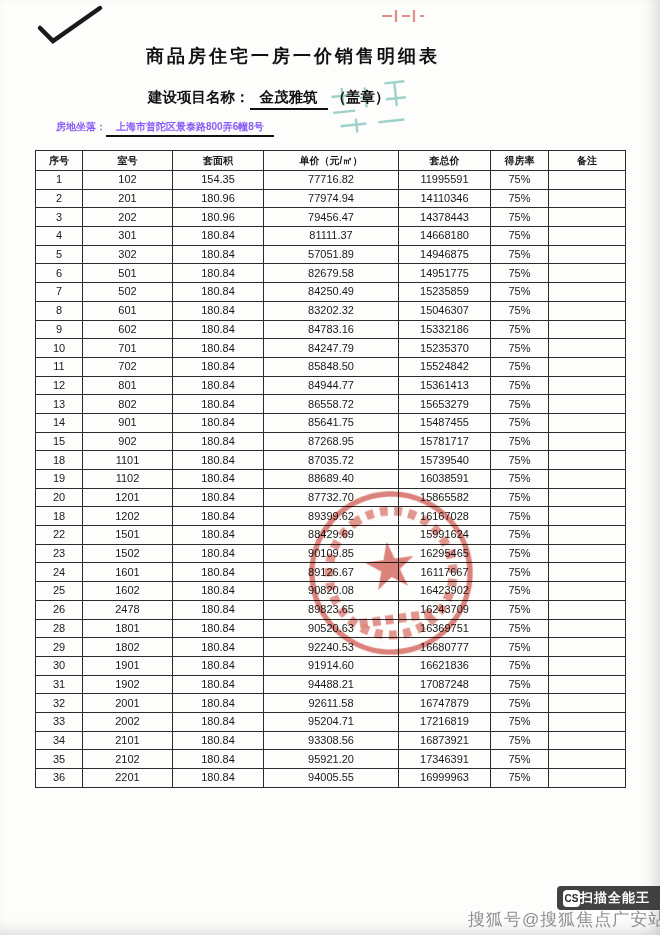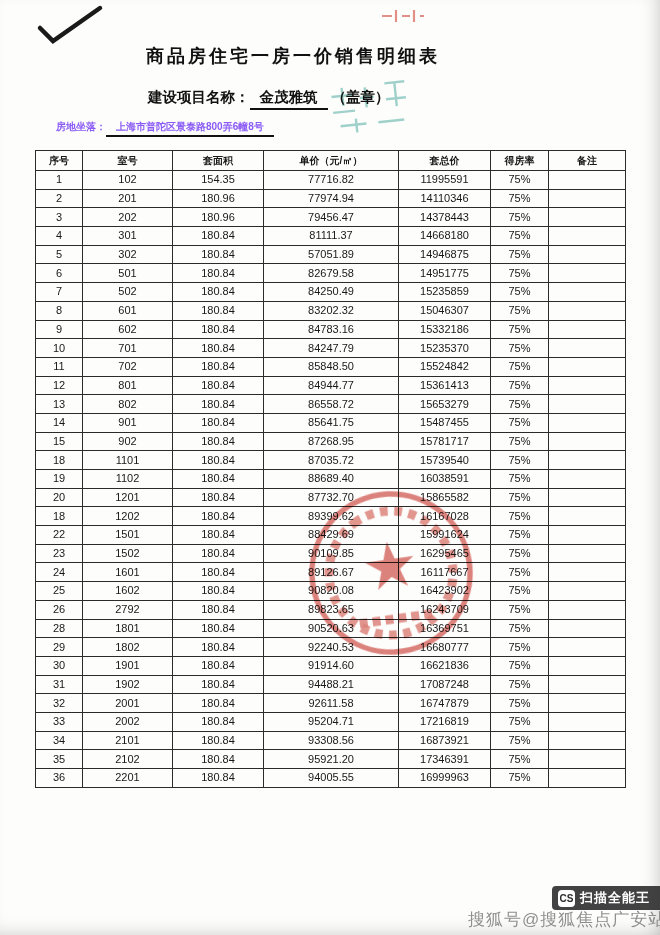--- a/index.html
+++ b/index.html
@@ -62,21 +62,21 @@
 
   
   .watermark{
     position:absolute;bottom:4px;left:468px;
     font-size:17px;color:#8f8f8f;letter-spacing:1px;white-space:nowrap;
   }
   
   .scan-badge{
     position:absolute;right:0;bottom:25px;height:24px;
     background:rgba(40,40,40,.88);border-radius:4px 0 0 4px;
-    display:flex;align-items:center;gap:5px;padding:0 10px 0 6px;
+    display:flex;align-items:center;padding:0 10px 0 6px;
   }
   .scan-logo{
     width:17px;height:17px;border-radius:4px;background:#fff;color:#2b2b2b;
     font-size:10px;font-weight:bold;display:flex;align-items:center;justify-content:center;
   }
   .scan-text{color:#fff;font-size:13px;font-weight:bold;letter-spacing:1px;white-space:nowrap;}
 </style>
 </head>
 <body>
 
@@ -334,21 +334,21 @@
           <td>25</td>
           <td>1602</td>
           <td>180.84</td>
           <td>90820.08</td>
           <td>16423902</td>
           <td>75%</td>
           <td></td>
         </tr>
         <tr>
           <td>26</td>
-          <td>2792</td>
+          <td>2478</td>
           <td>180.84</td>
           <td>89823.65</td>
           <td>16243709</td>
           <td>75%</td>
           <td></td>
         </tr>
         <tr>
           <td>28</td>
           <td>1801</td>
           <td>180.84</td>

